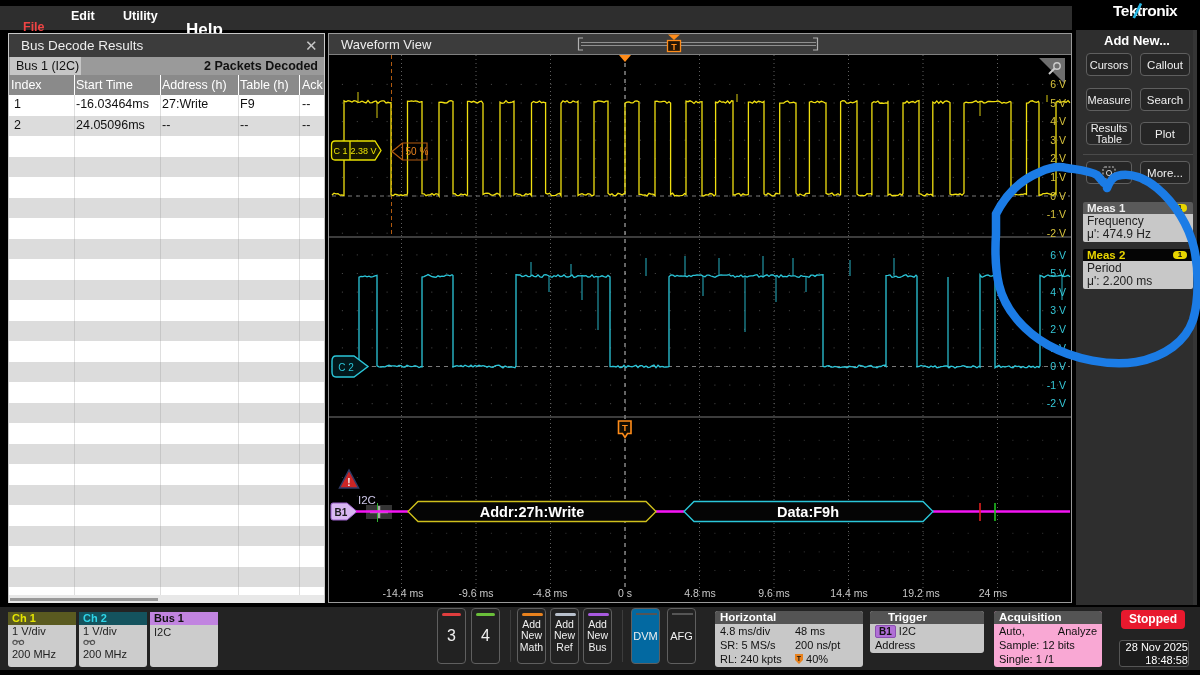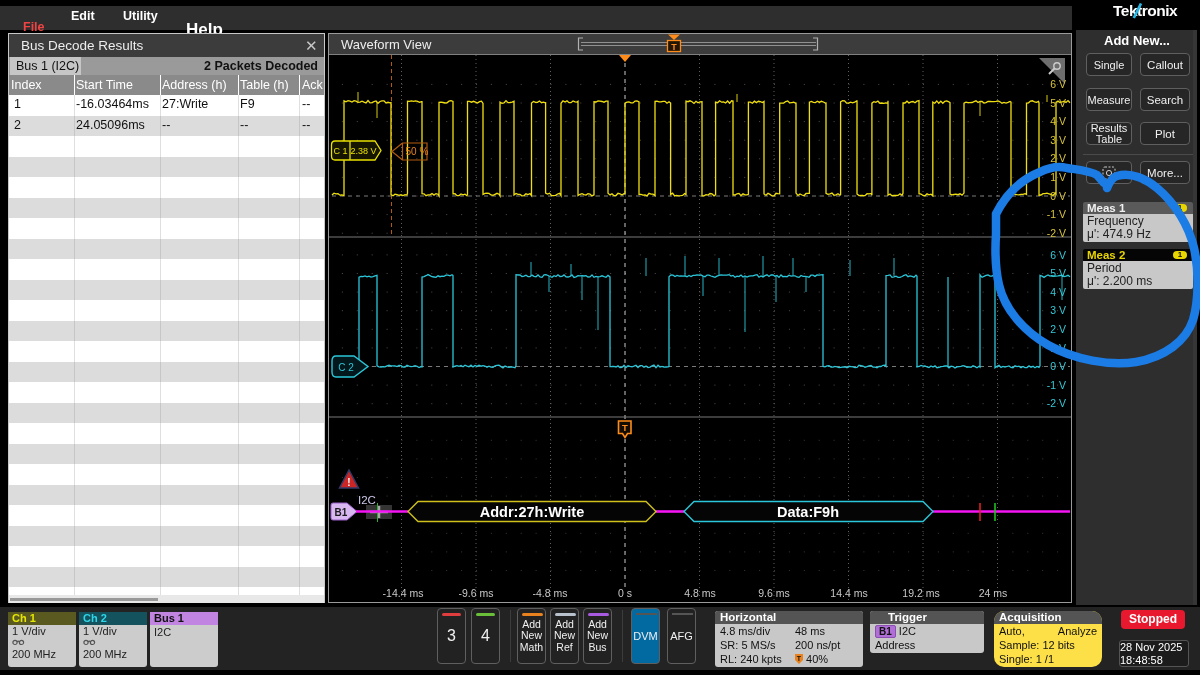--- a/index.html
+++ b/index.html
@@ -194,21 +194,21 @@
 <line x1="980" y1="503" x2="980" y2="521" stroke="#e02020" stroke-width="1.6"></line>
 <line x1="995" y1="503" x2="995" y2="521" stroke="#20c020" stroke-width="1.6"></line>
 <path d="M618.5 421 H631 V433.5 H627.5 L625 437.5 L622.5 433.5 H618.5 Z" fill="#120c02" stroke="#ff8c1a" stroke-width="1.6"></path>
 <text x="625" y="430.5" fill="#ff8c1a" font-size="9.5" font-weight="bold" text-anchor="middle">T</text>
 </svg>
 
 <div class="abs" style="left:1076px;top:30px;width:124px;height:575px;background:#2e2e2e"></div>
 <div class="abs" style="left:1193px;top:30px;width:4px;height:575px;background:#363636"></div>
 <div class="abs" style="left:1197px;top:30px;width:3px;height:575px;background:#000"></div>
 <div class="abs" style="left:1081px;top:33px;width:112px;text-align:center;color:#fff;font-size:13px;font-weight:bold">Add New...</div>
-<div class="btn" style="left:1086px;top:53px;width:46px;height:23px;font-size:11px">Single</div>
+<div class="btn" style="left:1086px;top:53px;width:46px;height:23px;font-size:11px">Cursors</div>
 <div class="btn" style="left:1140px;top:53px;width:50px;height:23px;font-size:11.5px">Callout</div>
 <div class="btn" style="left:1086px;top:88px;width:46px;height:23px;font-size:11px">Measure</div>
 <div class="btn" style="left:1140px;top:88px;width:50px;height:23px;font-size:11.5px">Search</div>
 <div class="btn" style="left:1086px;top:122px;width:46px;height:23px;font-size:11px;line-height:11px">Results<br>Table</div>
 <div class="btn" style="left:1140px;top:122px;width:50px;height:23px;font-size:11.5px">Plot</div>
 <div class="abs" style="left:1083px;top:154px;width:110px;height:1px;background:#4a4a4a"></div>
 <div class="btn" style="left:1086px;top:161px;width:46px;height:23px">
     <svg width="14" height="14" viewBox="0 0 14 14">
       <rect x="1" y="1" width="12" height="12" rx="2" fill="none" stroke="#cccccc" stroke-width="1" stroke-dasharray="2 1.5"></rect>
       <circle cx="7" cy="7" r="2.6" fill="none" stroke="#cccccc" stroke-width="1"></circle>
@@ -266,23 +266,23 @@
   <div style="font-size:11px;color:#111;padding-left:5px;line-height:14px;position:relative">RL: 240 kpts<span style="position:absolute;left:80px"><svg width="8" height="10" viewBox="0 0 8 10" style="vertical-align:-1px">
           <polygon points="0,0 8,0 8,6 4,10 0,6" fill="#e8821e"></polygon>
           <text x="4" y="7" font-size="7" font-weight="bold" text-anchor="middle" fill="#111">T</text>
         </svg> 40%</span></div>
 </div>
 <div class="abs" style="left:870px;top:611px;width:114px;height:42px;background:#c8c8c8;border-radius:3px;overflow:hidden">
   <div style="height:13px;background:#545454;color:#fff;font-size:11.5px;font-weight:bold;line-height:13px;padding-left:18px">Trigger</div>
   <div style="font-size:11px;color:#111;padding-left:5px;line-height:14px"><span style="display:inline-block;background:#b06fd6;border:1px solid #8a4fb0;border-radius:2px;font-weight:bold;font-size:10px;padding:0 3px;line-height:11px">B1</span> I2C</div>
   <div style="font-size:11px;color:#111;padding-left:5px;line-height:14px">Address</div>
 </div>
-<div class="abs" style="left:994px;top:611px;width:108px;height:56px;background:#fde047;border-radius:10px;overflow:hidden">
+<div class="abs" style="left:994px;top:611px;width:108px;height:56px;background:#f9a8d4;border-radius:3px;overflow:hidden">
   <div style="height:13px;background:#545454;color:#fff;font-size:11.5px;font-weight:bold;line-height:13px;padding-left:5px">Acquisition</div>
   <div style="font-size:11px;color:#111;padding-left:5px;line-height:14px;position:relative">Auto,<span style="position:absolute;right:5px">Analyze</span></div>
   <div style="font-size:11px;color:#111;padding-left:5px;line-height:14px">Sample: 12 bits</div>
   <div style="font-size:11px;color:#111;padding-left:5px;line-height:14px">Single: 1 /1</div>
 </div>
 <div class="abs" style="left:1121px;top:610px;width:64px;height:19px;background:#e8192e;border-radius:4px;color:#fff;font-size:12px;font-weight:bold;text-align:center;line-height:19px">Stopped</div>
-<div class="abs" style="left:1119px;top:640px;width:70px;height:27px;background:#1c1c1c;border:1px solid #555;border-radius:3px;color:#fff;font-size:11px;text-align:left;line-height:12.5px;white-space:nowrap">28 Nov 2025<br>18:48:58</div>
+<div class="abs" style="left:1119px;top:640px;width:70px;height:27px;background:#1c1c1c;border:1px solid #555;border-radius:3px;color:#fff;font-size:11px;text-align:right;line-height:12.5px;white-space:nowrap">28 Nov 2025<br>18:48:58</div>
 
 <svg style="position:absolute;left:0;top:0;z-index:50;pointer-events:none" width="1200" height="675" viewBox="0 0 1200 675">
 <path d="M1107 188 C1110 181, 1113 177, 1117 176 C1131 172, 1146 179, 1157 188 C1175 203, 1189 226, 1194 248 C1199 270, 1199 300, 1193 320 C1186 341, 1165 357, 1136 362 C1110 366, 1075 360, 1048 345 C1024 331, 1005 310, 999 285 C995 268, 995 250, 996 234 L996 214 C1005 196, 1020 180, 1040 172 C1050 167, 1060 166, 1067 168 C1080 170, 1091 171, 1097 175 L1104 183" fill="none" stroke="#1b7ce6" stroke-width="8.5" stroke-linecap="round"></path>
 </svg>
 </body></html>

